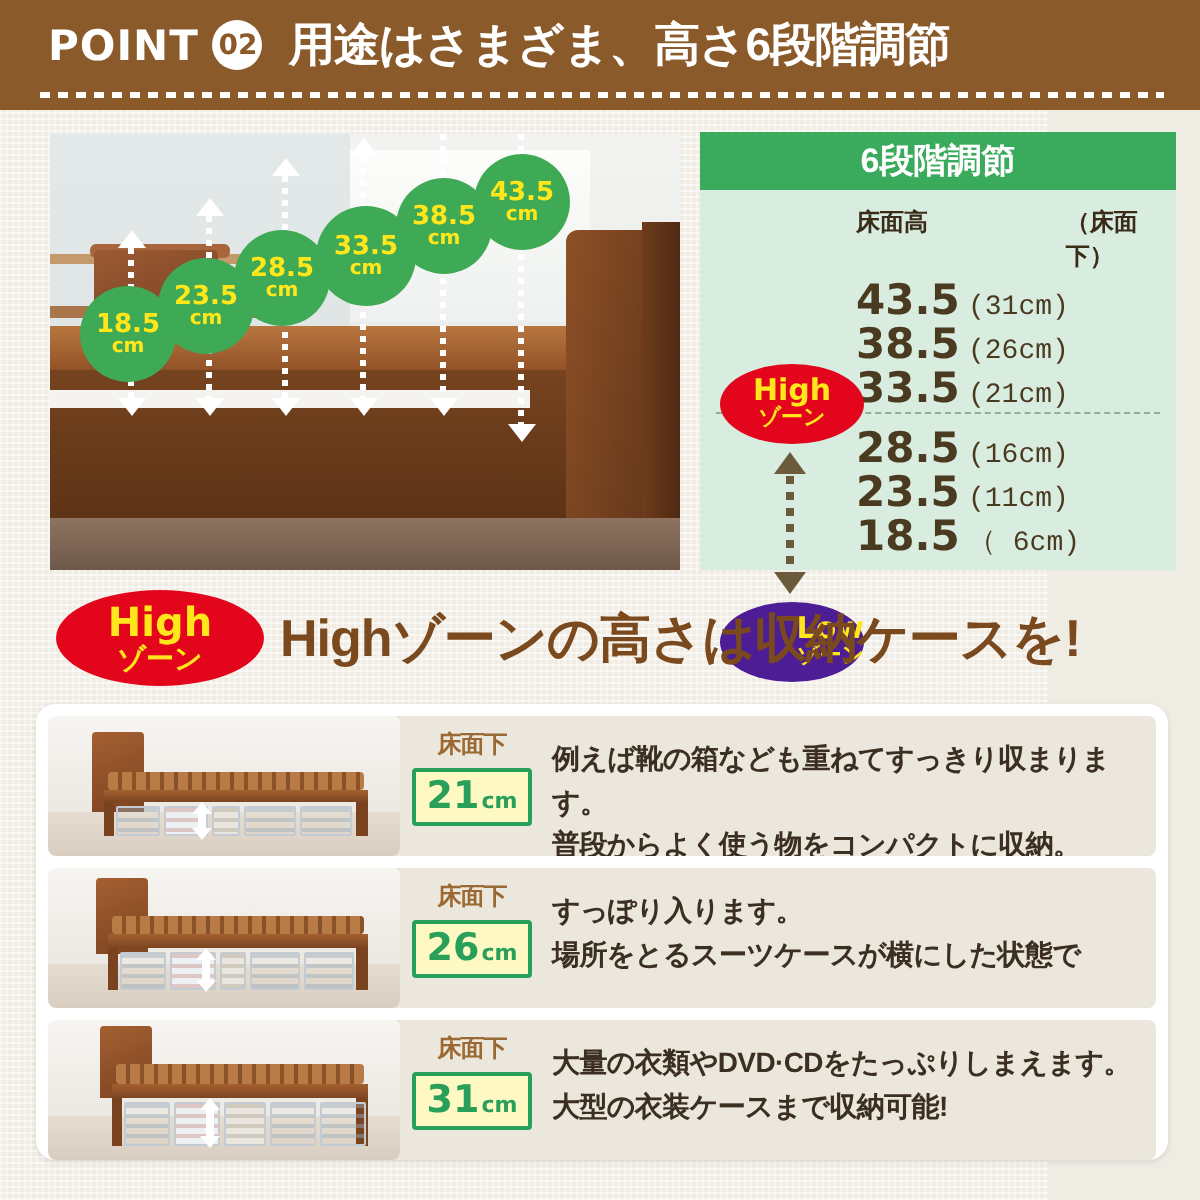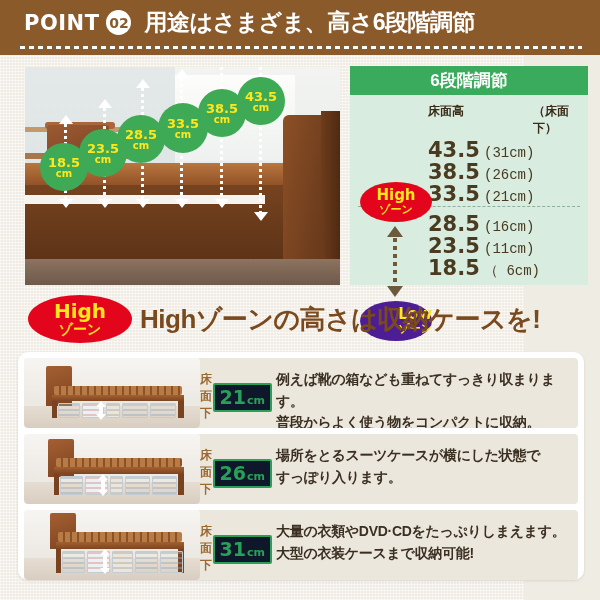--- a/index.html
+++ b/index.html
@@ -212,25 +212,25 @@
   .bin-arrow {
     position: absolute; display: flex; flex-direction: column; align-items: center;
   }
   .ba-up, .ba-dn { width:0; height:0; border-left:5px solid transparent; border-right:5px solid transparent; }
   .ba-up { border-bottom: 6px solid #fff; }
   .ba-dn { border-top: 6px solid #fff; }
   .ba-stem { width: 4px; background: #fff; flex: 1; }
 
   .row-meta {
     width: 72px; flex: none; padding-top: 6px;
-    display: flex; flex-direction: row; align-items: center;
+    display: flex; flex-direction: column; align-items: center;
   }
   .meta-label { font-size: 12px; font-weight: bold; color: #9b6a34; letter-spacing: -.5px; }
   .meta-box {
-    margin-top: 3px; border: 2px solid #29a05a; background: #0f172a;
+    margin-top: 3px; border: 2px solid #29a05a; background: #fef9c3;
     border-radius: 2px; padding: 1px 5px 2px;
     display: flex; align-items: baseline; color: #29a05a; font-weight: bold;
   }
   .meta-box .n { font-size: 19px; font-family: "DejaVu Sans", sans-serif; }
   .meta-box .u { font-size: 11px; margin-left: 1px; font-family: "DejaVu Sans", sans-serif; }
   .row-text {
     flex: 1; padding: 11px 10px 0 4px;
     font-size: 14px; font-weight: bold; color: #3b2f22; line-height: 1.55;
     letter-spacing: -.3px;
   }
@@ -441,22 +441,22 @@
         </div>
       </div>
       <div class="row-meta">
         <span class="meta-label">床面下</span>
         <span class="meta-box">
           <span class="n">26</span>
           <span class="u">cm</span>
         </span>
       </div>
       <div class="row-text">
+        <div>すっぽり入ります。</div>
         <div>場所をとるスーツケースが横にした状態で</div>
-        <div>すっぽり入ります。</div>
       </div>
     </div>
 
     <div class="row">
       <div class="row-pic">
         <div class="bed-wall"></div>
         <div class="bed-floor"></div>
         <div class="bed-hb" style="left:26px; top:3px; width:26px; height:36px;"></div>
         <div class="bed-slats" style="left:34px; top:22px; width:124px; height:10px;"></div>
         <div class="bed-apron" style="left:32px; top:32px; width:128px; height:7px;"></div>

